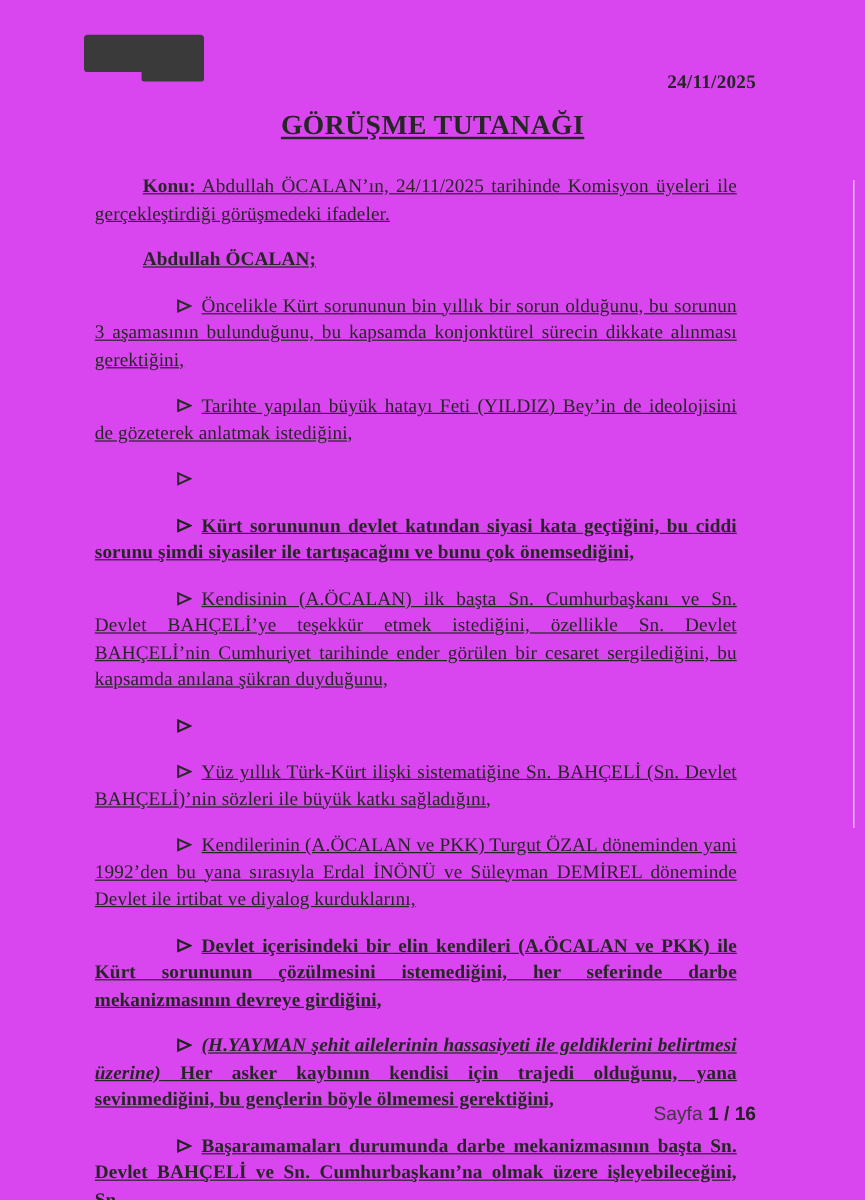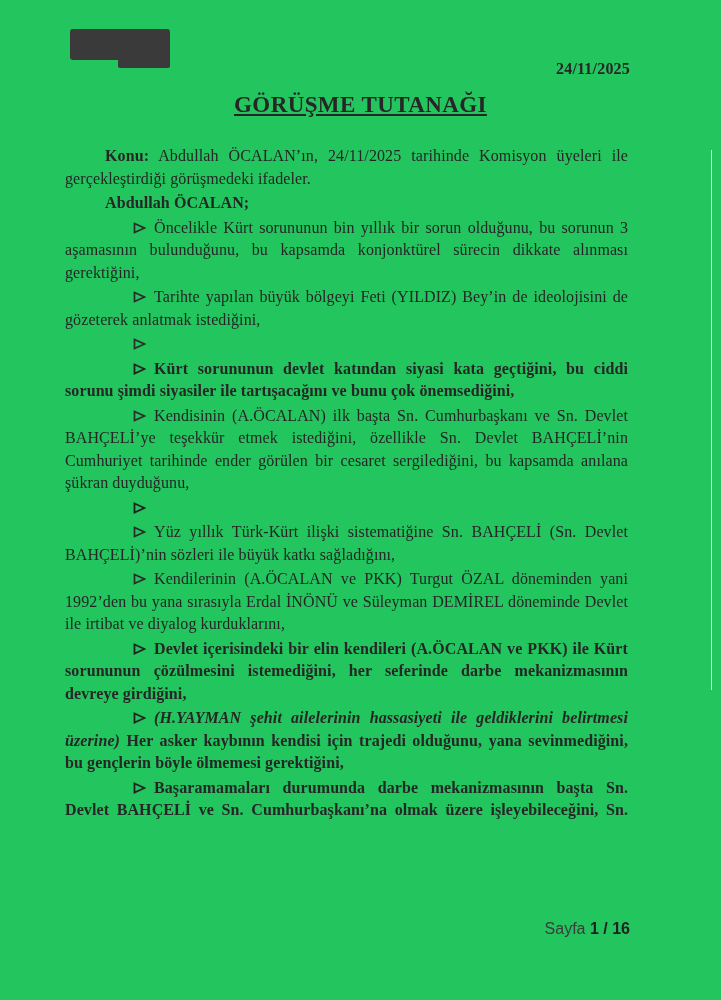--- a/index.html
+++ b/index.html
@@ -1,38 +1,38 @@
 <!DOCTYPE html>
 <html><head>
 <meta charset="utf-8">
 <style>
   html, body { margin: 0; padding: 0; background: #ffffff; }
   .page {
     position: relative;
     width: 721px;
     height: 1000px;
-    background: #22c55e;
+    background: #d946ef;
     font-family: "Liberation Serif", serif;
     color: #262626;
     overflow: hidden;
     box-sizing: border-box;
   }
   .redaction { position: absolute; left: 70px; top: 29px; width: 100px; height: 31px;
                background: #3a3a3a; border-radius: 3px; }
   .redaction::after { content: ""; position: absolute; left: 48px; top: 27px;
                width: 52px; height: 12px; background: #3a3a3a; border-radius: 2px; }
   .scan-edge { position: absolute; right: 9px; top: 150px; width: 1px; height: 540px;
                background: #e4e4e4; }
   .header-date { padding: 60px 91px 0 63px; text-align: right;
                  font-weight: bold; font-size: 16px; letter-spacing: 0.2px; }
   .doc-title { margin-top: 14px; text-align: center; font-weight: bold; font-size: 23px;
                text-decoration: underline; letter-spacing: 0.4px; }
   .content { padding: 0 91px 0 63px; }
-  .content p { margin: 2px; text-align: justify; line-height: 22.5px; font-size: 16px;
-               letter-spacing: 0.1px; }
+  .content p { margin: 16px; text-align: justify; line-height: 22.5px; font-size: 16px;
+               letter-spacing: 0.1px; text-decoration: underline; }
   p.subject { margin-top: 27px; text-indent: 40px; }
   p.speaker { text-indent: 40px; font-weight: bold; }
   p.b { text-indent: 34px; }
   p.bold { font-weight: bold; }
   p.cont-line { text-align-last: justify; }
   .lbl-bold { font-weight: bold; }
   .it { font-style: italic; }
   .arrow { display: inline-block; margin-right: 8px; }
   .arrow svg { vertical-align: -1px; }
   .footer { position: absolute; right: 91px; top: 920px;
@@ -56,21 +56,21 @@
     <p class="subject"><span class="lbl-bold">Konu:</span> <span>Abdullah ÖCALAN’ın, 24/11/2025 tarihinde Komisyon üyeleri ile gerçekleştirdiği görüşmedeki ifadeler.</span></p>
 
     <p class="speaker">Abdullah ÖCALAN;</p>
 
     <p class="b"><span class="arrow"><svg width="13" height="12" viewBox="0 0 13 12">
             <path d="M1.5 1.5 L11.5 6 L1.5 10.5 Z" fill="none" stroke="#2a2a2a" stroke-width="1.7"></path>
           </svg></span><span>Öncelikle Kürt sorununun bin yıllık bir sorun olduğunu, bu sorunun 3 aşamasının bulunduğunu, bu kapsamda konjonktürel sürecin dikkate alınması gerektiğini,</span></p>
 
     <p class="b"><span class="arrow"><svg width="13" height="12" viewBox="0 0 13 12">
             <path d="M1.5 1.5 L11.5 6 L1.5 10.5 Z" fill="none" stroke="#2a2a2a" stroke-width="1.7"></path>
-          </svg></span><span>Tarihte yapılan büyük bölgeyi Feti (YILDIZ) Bey’in de ideolojisini de gözeterek anlatmak istediğini,</span></p>
+          </svg></span><span>Tarihte yapılan büyük hatayı Feti (YILDIZ) Bey’in de ideolojisini de gözeterek anlatmak istediğini,</span></p>
 
     <p class="b"><span class="arrow"><svg width="13" height="12" viewBox="0 0 13 12">
             <path d="M1.5 1.5 L11.5 6 L1.5 10.5 Z" fill="none" stroke="#2a2a2a" stroke-width="1.7"></path>
           </svg></span></p>
 
     <p class="b bold"><span class="arrow"><svg width="13" height="12" viewBox="0 0 13 12">
             <path d="M1.5 1.5 L11.5 6 L1.5 10.5 Z" fill="none" stroke="#222" stroke-width="1.8"></path>
           </svg></span><span>Kürt sorununun devlet katından siyasi kata geçtiğini, bu ciddi sorunu şimdi siyasiler ile tartışacağını ve bunu çok önemsediğini,</span></p>
 
     <p class="b"><span class="arrow"><svg width="13" height="12" viewBox="0 0 13 12">

